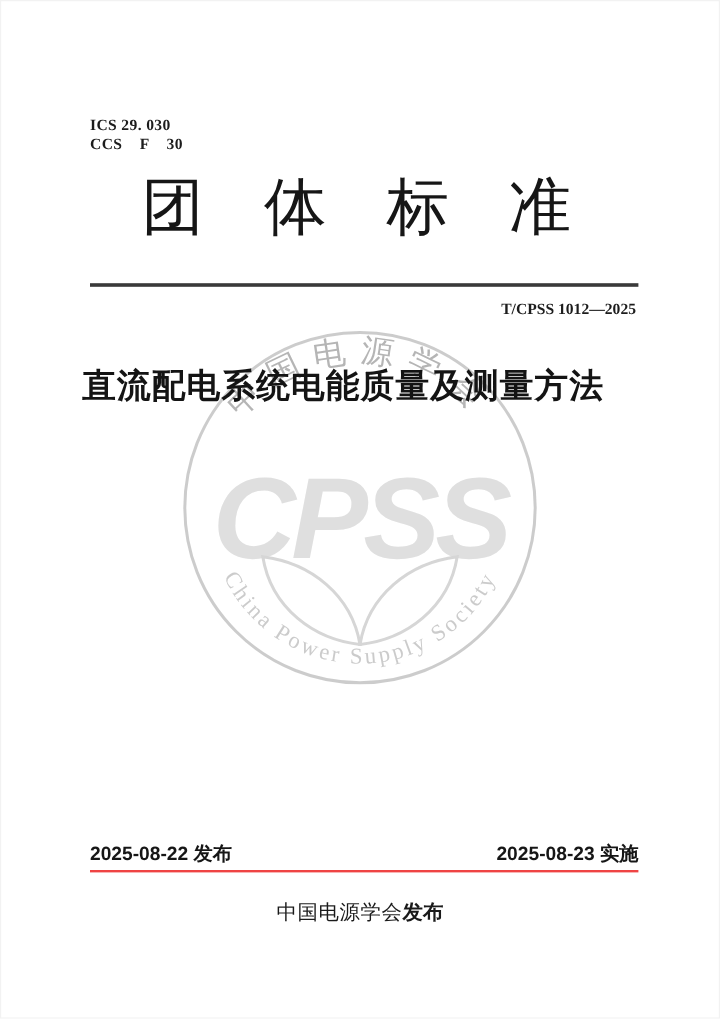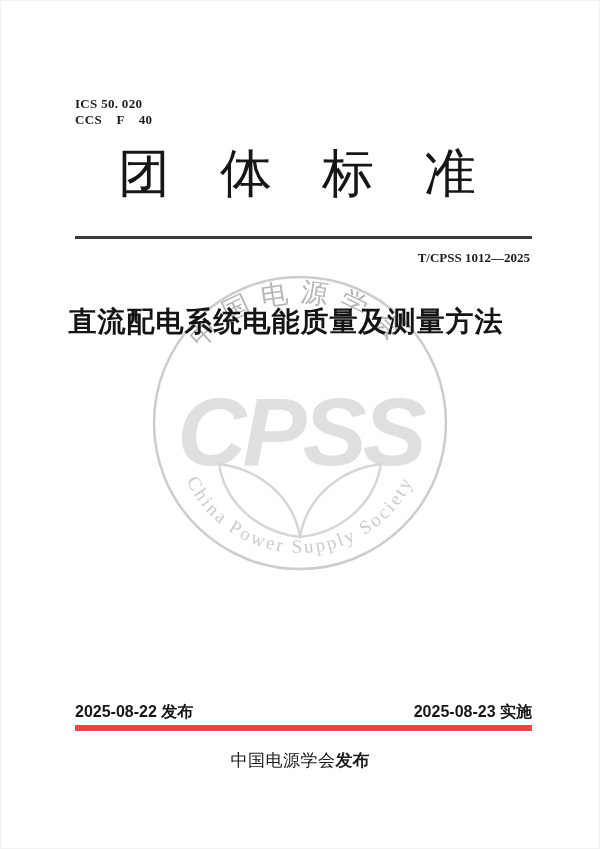--- a/index.html
+++ b/index.html
@@ -84,21 +84,21 @@
   }
   .wm-bottom-text {
     font-family: "Liberation Serif", serif;
     font-size: 19px; letter-spacing: 2.5px; fill: #c3c3c3;
   }
 
   
   .date-row {
     position: absolute; left: 75px; top: 702px; width: 457px;
     display: flex; justify-content: space-between; align-items: flex-end;
-    border-bottom: 6px solid #ef4444;
+    border-bottom: 2px solid #ef4444;
     padding-bottom: 2px;
     font-size: 16px; font-weight: 700; color: #161616;
   }
 
   
   .publisher {
     position: absolute; left: 0; top: 749px; width: 600px;
     text-align: center; font-size: 17px; color: #1a1a1a;
   }
   .publisher .name { font-family: "Liberation Serif", serif; font-weight: 500; letter-spacing: 0.5px; }
@@ -129,22 +129,22 @@
         <path d="M 150,264 C 188,260 224,234 231,191 C 191,196 157,223 150,264 Z"></path>
       </g>
 
       <text class="wm-bottom-text" text-anchor="middle">
         <textPath href="#arcBottom" startOffset="50%">China Power Supply Society</textPath>
       </text>
     </svg>
   </div>
 
   <div class="codes">
-    <div class="ics">ICS 50. 020</div>
-    <div class="ccs">CCS F 40</div>
+    <div class="ics">ICS 29. 030</div>
+    <div class="ccs">CCS F 30</div>
   </div>
 
   <div class="std-type">
     <span>团</span>
     <span>体</span>
     <span>标</span>
     <span>准</span>
   </div>
 
   <div class="std-number">T/CPSS 1012—2025</div>

